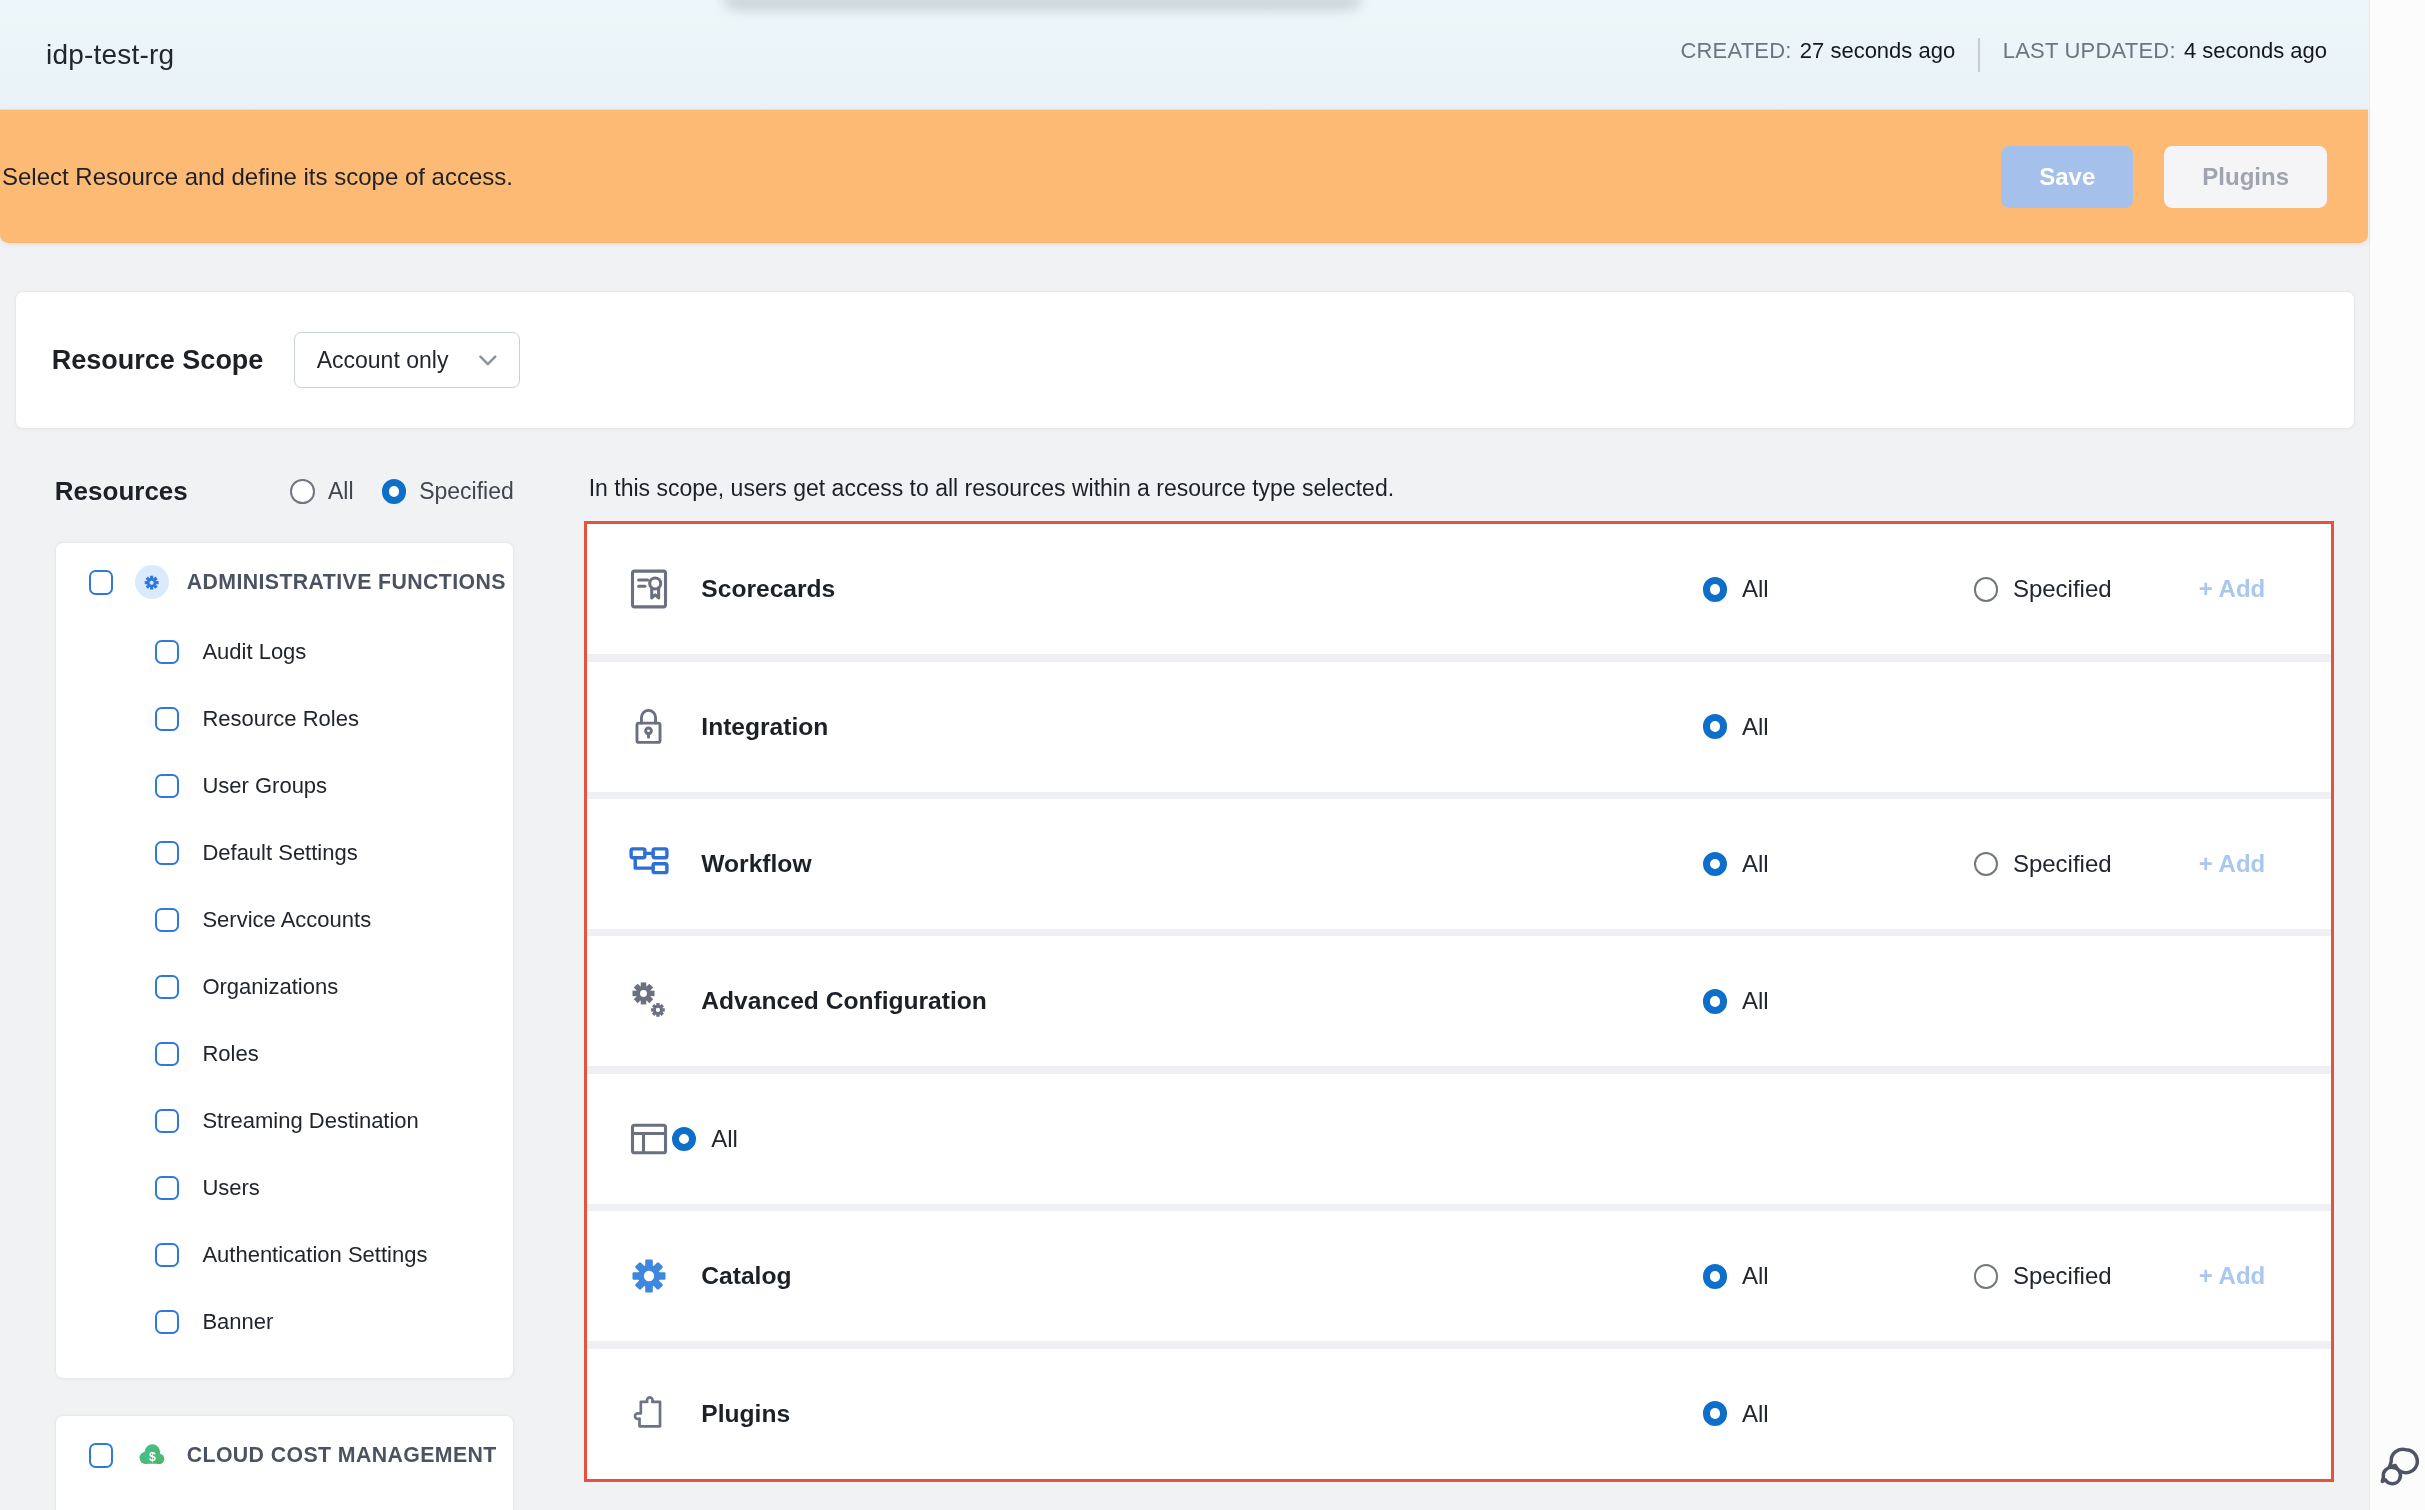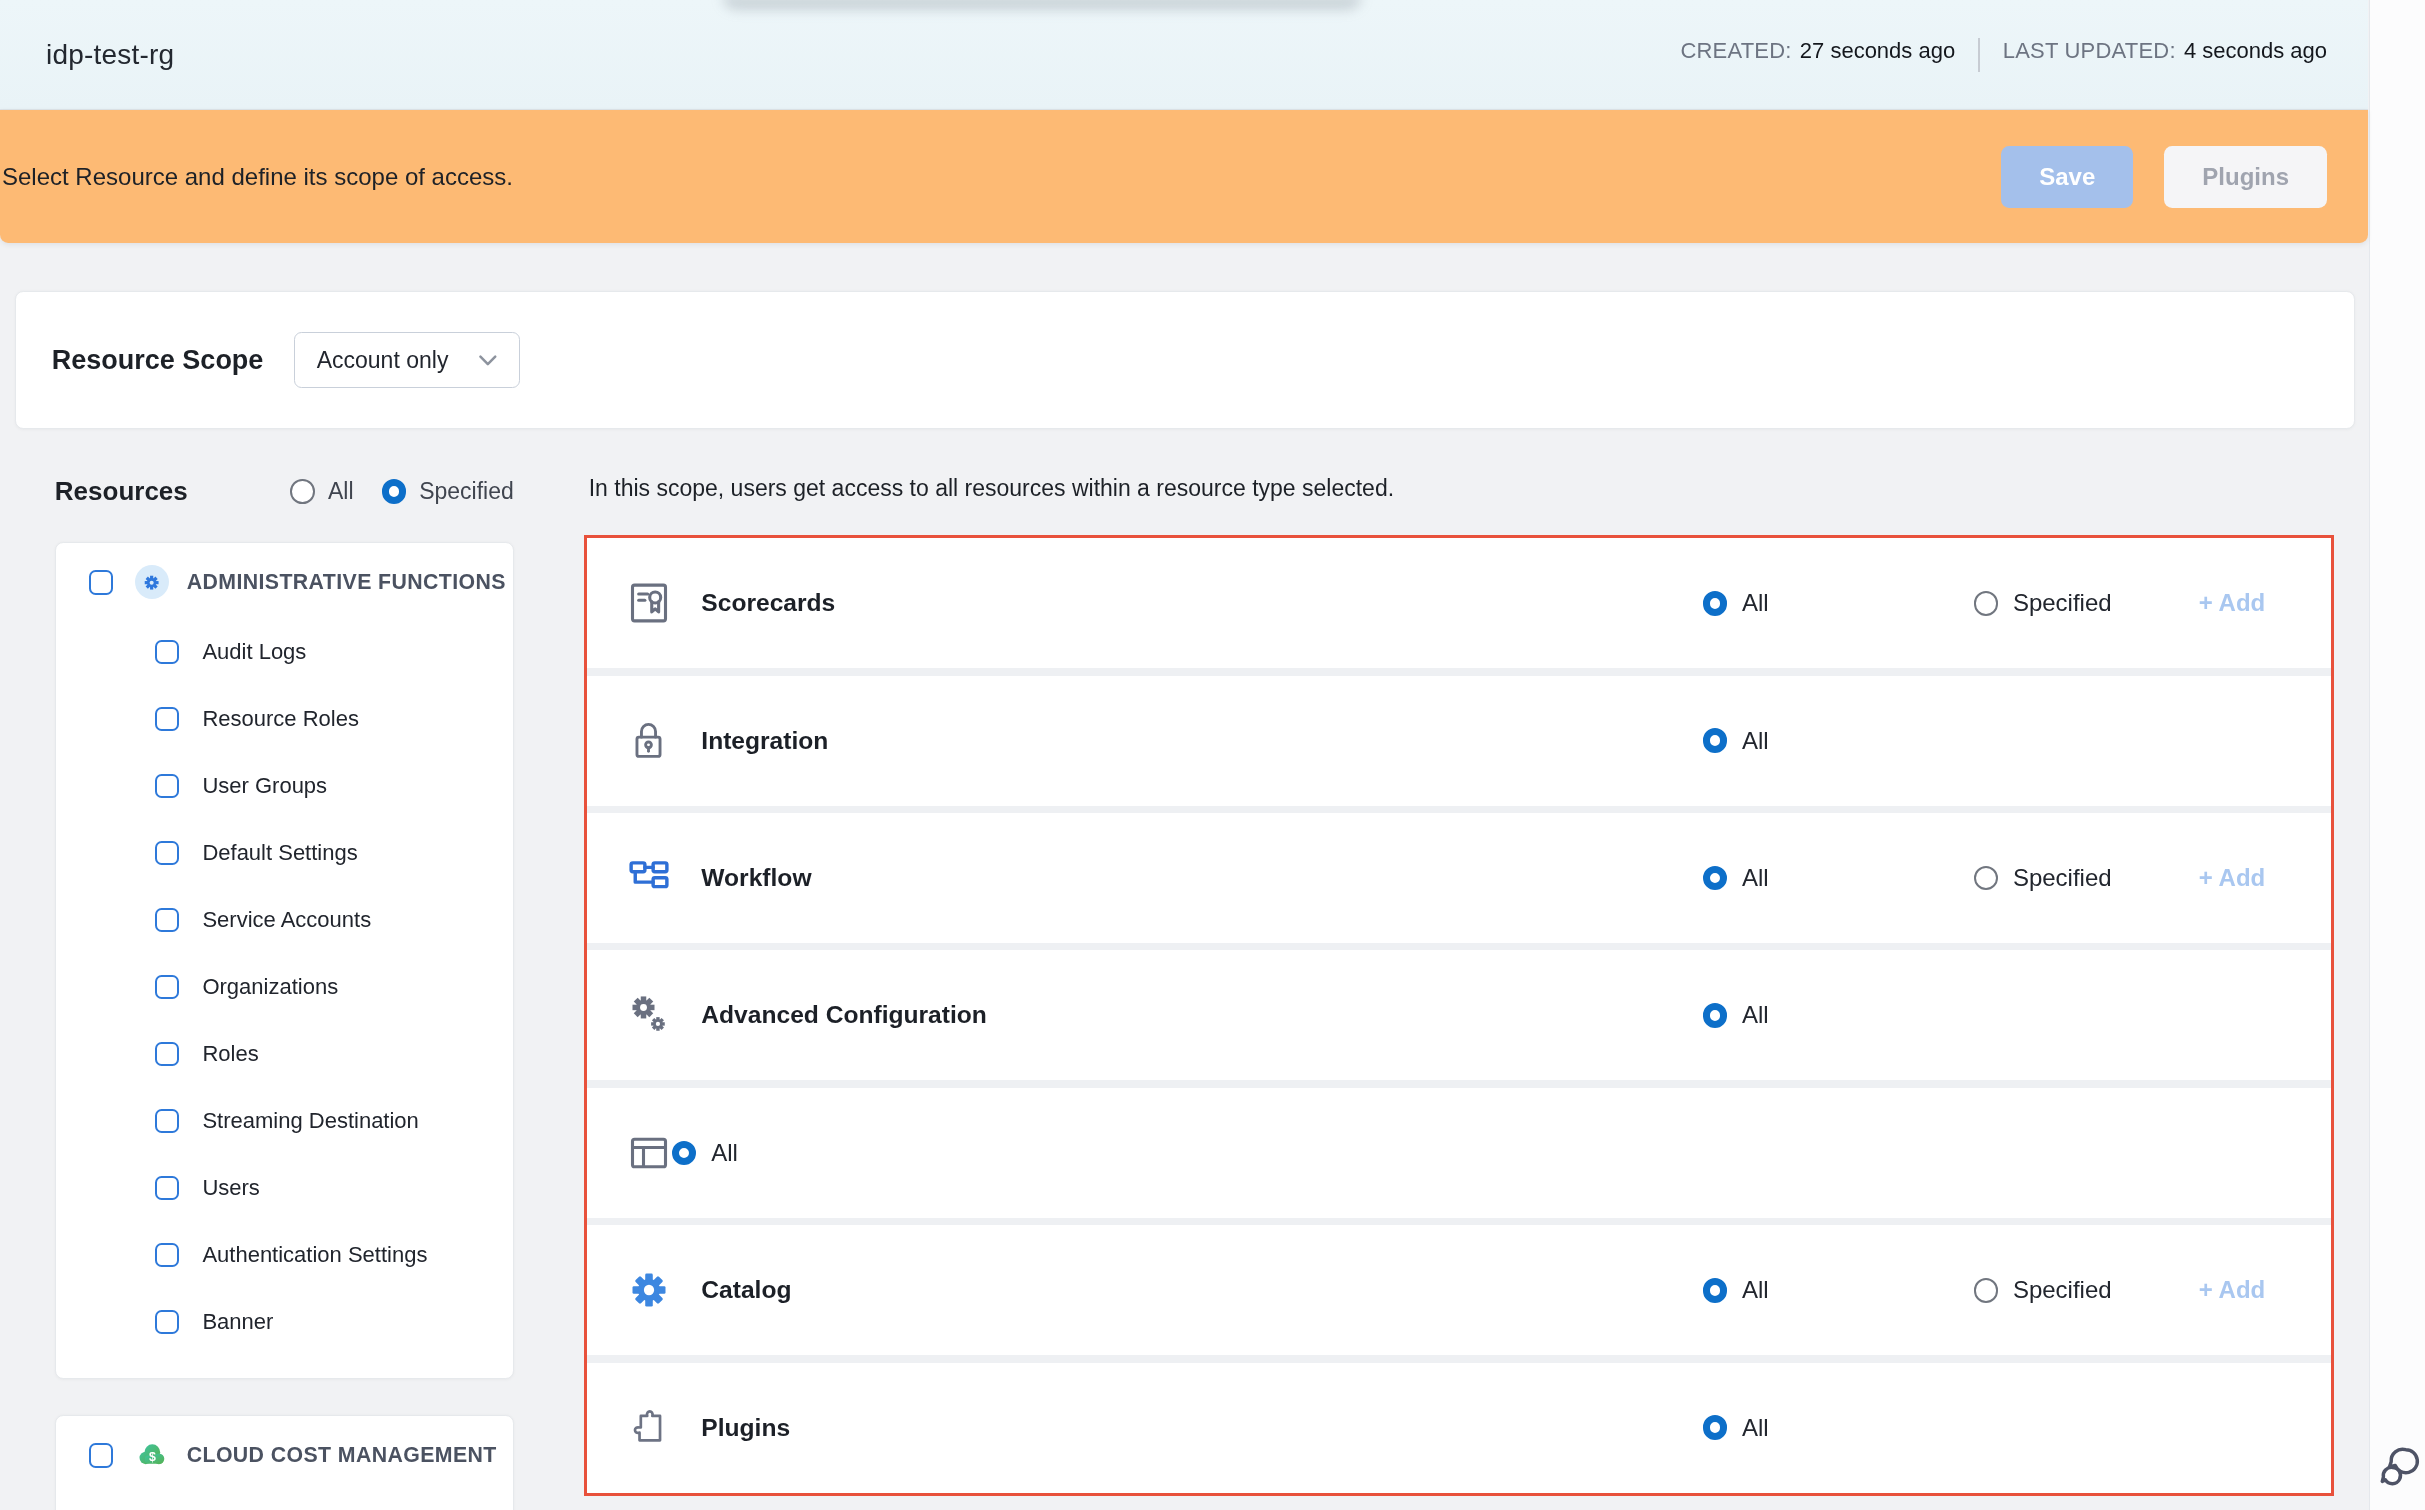--- a/index.html
+++ b/index.html
@@ -61,21 +61,21 @@
   .group-head { display:flex; align-items:center; height:36px; margin-bottom:18px; gap:0; }
   .cb { width:24.6px; height:24.6px; border:2.5px solid #2e79da; border-radius:6.6px; background:#fff; flex:none; }
   .group-icon-circle { width:34px; height:34px; border-radius:50%; background:#d9ebfa; margin:0 18px 0 21.3px;
                        display:flex; align-items:center; justify-content:center; flex:none; }
   .group-name { font-size:21.3px; font-weight:700; color:#4b5261; letter-spacing:0.4px; white-space:nowrap; }
   .res-item { display:flex; align-items:center; height:67px; padding-left:66px; gap:23px; }
   .res-item-label { font-size:22px; color:#21252d; white-space:nowrap; }
 
   
   .scope-intro { font-size:23px; color:#1d2127; margin:3.3px 0 0 4.9px; }
-  .rows-box { margin-top:33px; border:3.3px solid #e8513b; background:#fdba74; }
+  .rows-box { margin-top:19px; border:3.3px solid #e8513b; background:#fdba74; }
   .rows-box > .row-sep:first-child { display:none; }
   .row-sep { height:7.4px; background:#eef0f3; }
   .scope-row { height:130px; display:flex; align-items:center; padding:0 29.5px 0 39px; background:#fff; }
   .row-icon { width:46px; height:46px; flex:none; display:flex; align-items:center; justify-content:center; }
   .row-label { font-size:24.6px; font-weight:600; color:#1c2027; margin-left:29.5px; flex:1; white-space:nowrap; }
   .opt { display:flex; align-items:center; gap:14.8px; }
   .opt-all { width:271px; flex:none; }
   .opt-spec { width:189px; flex:none; }
   .opt-label { font-size:24px; color:#22262e; }
   .add-btn { width:139px; flex:none; font-size:24px; font-weight:700; color:#a9c7f0; text-align:center; }

